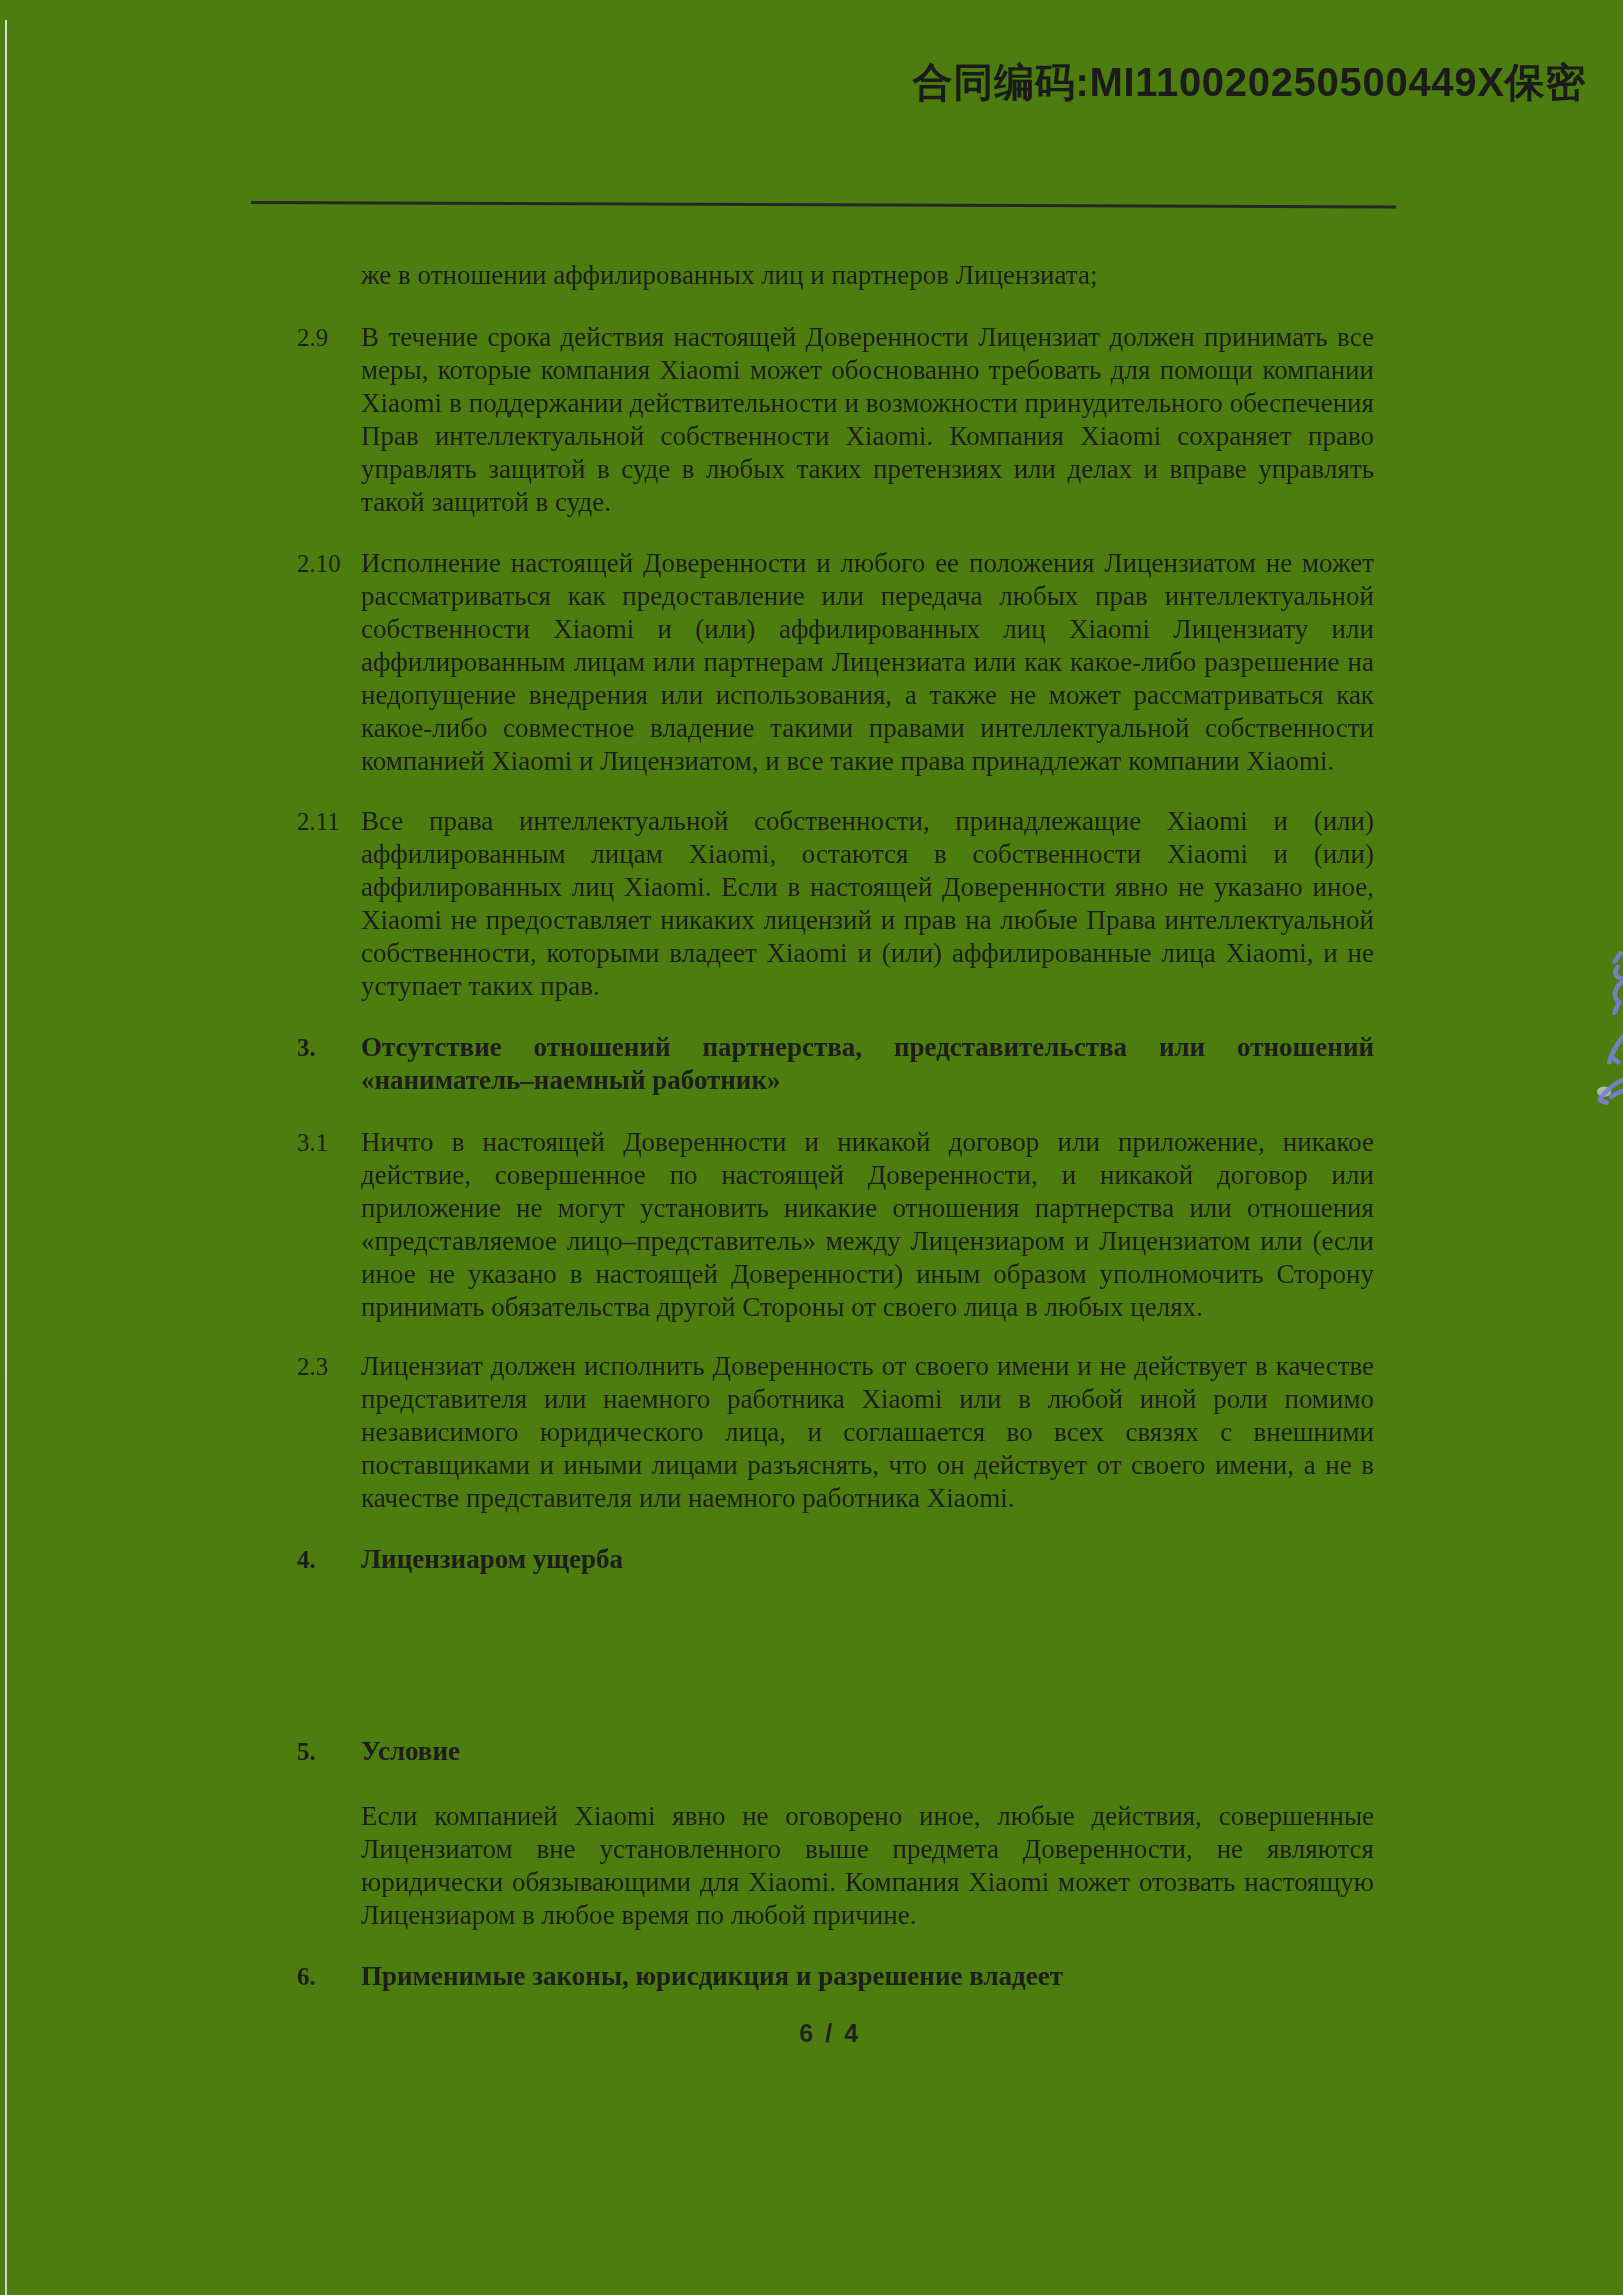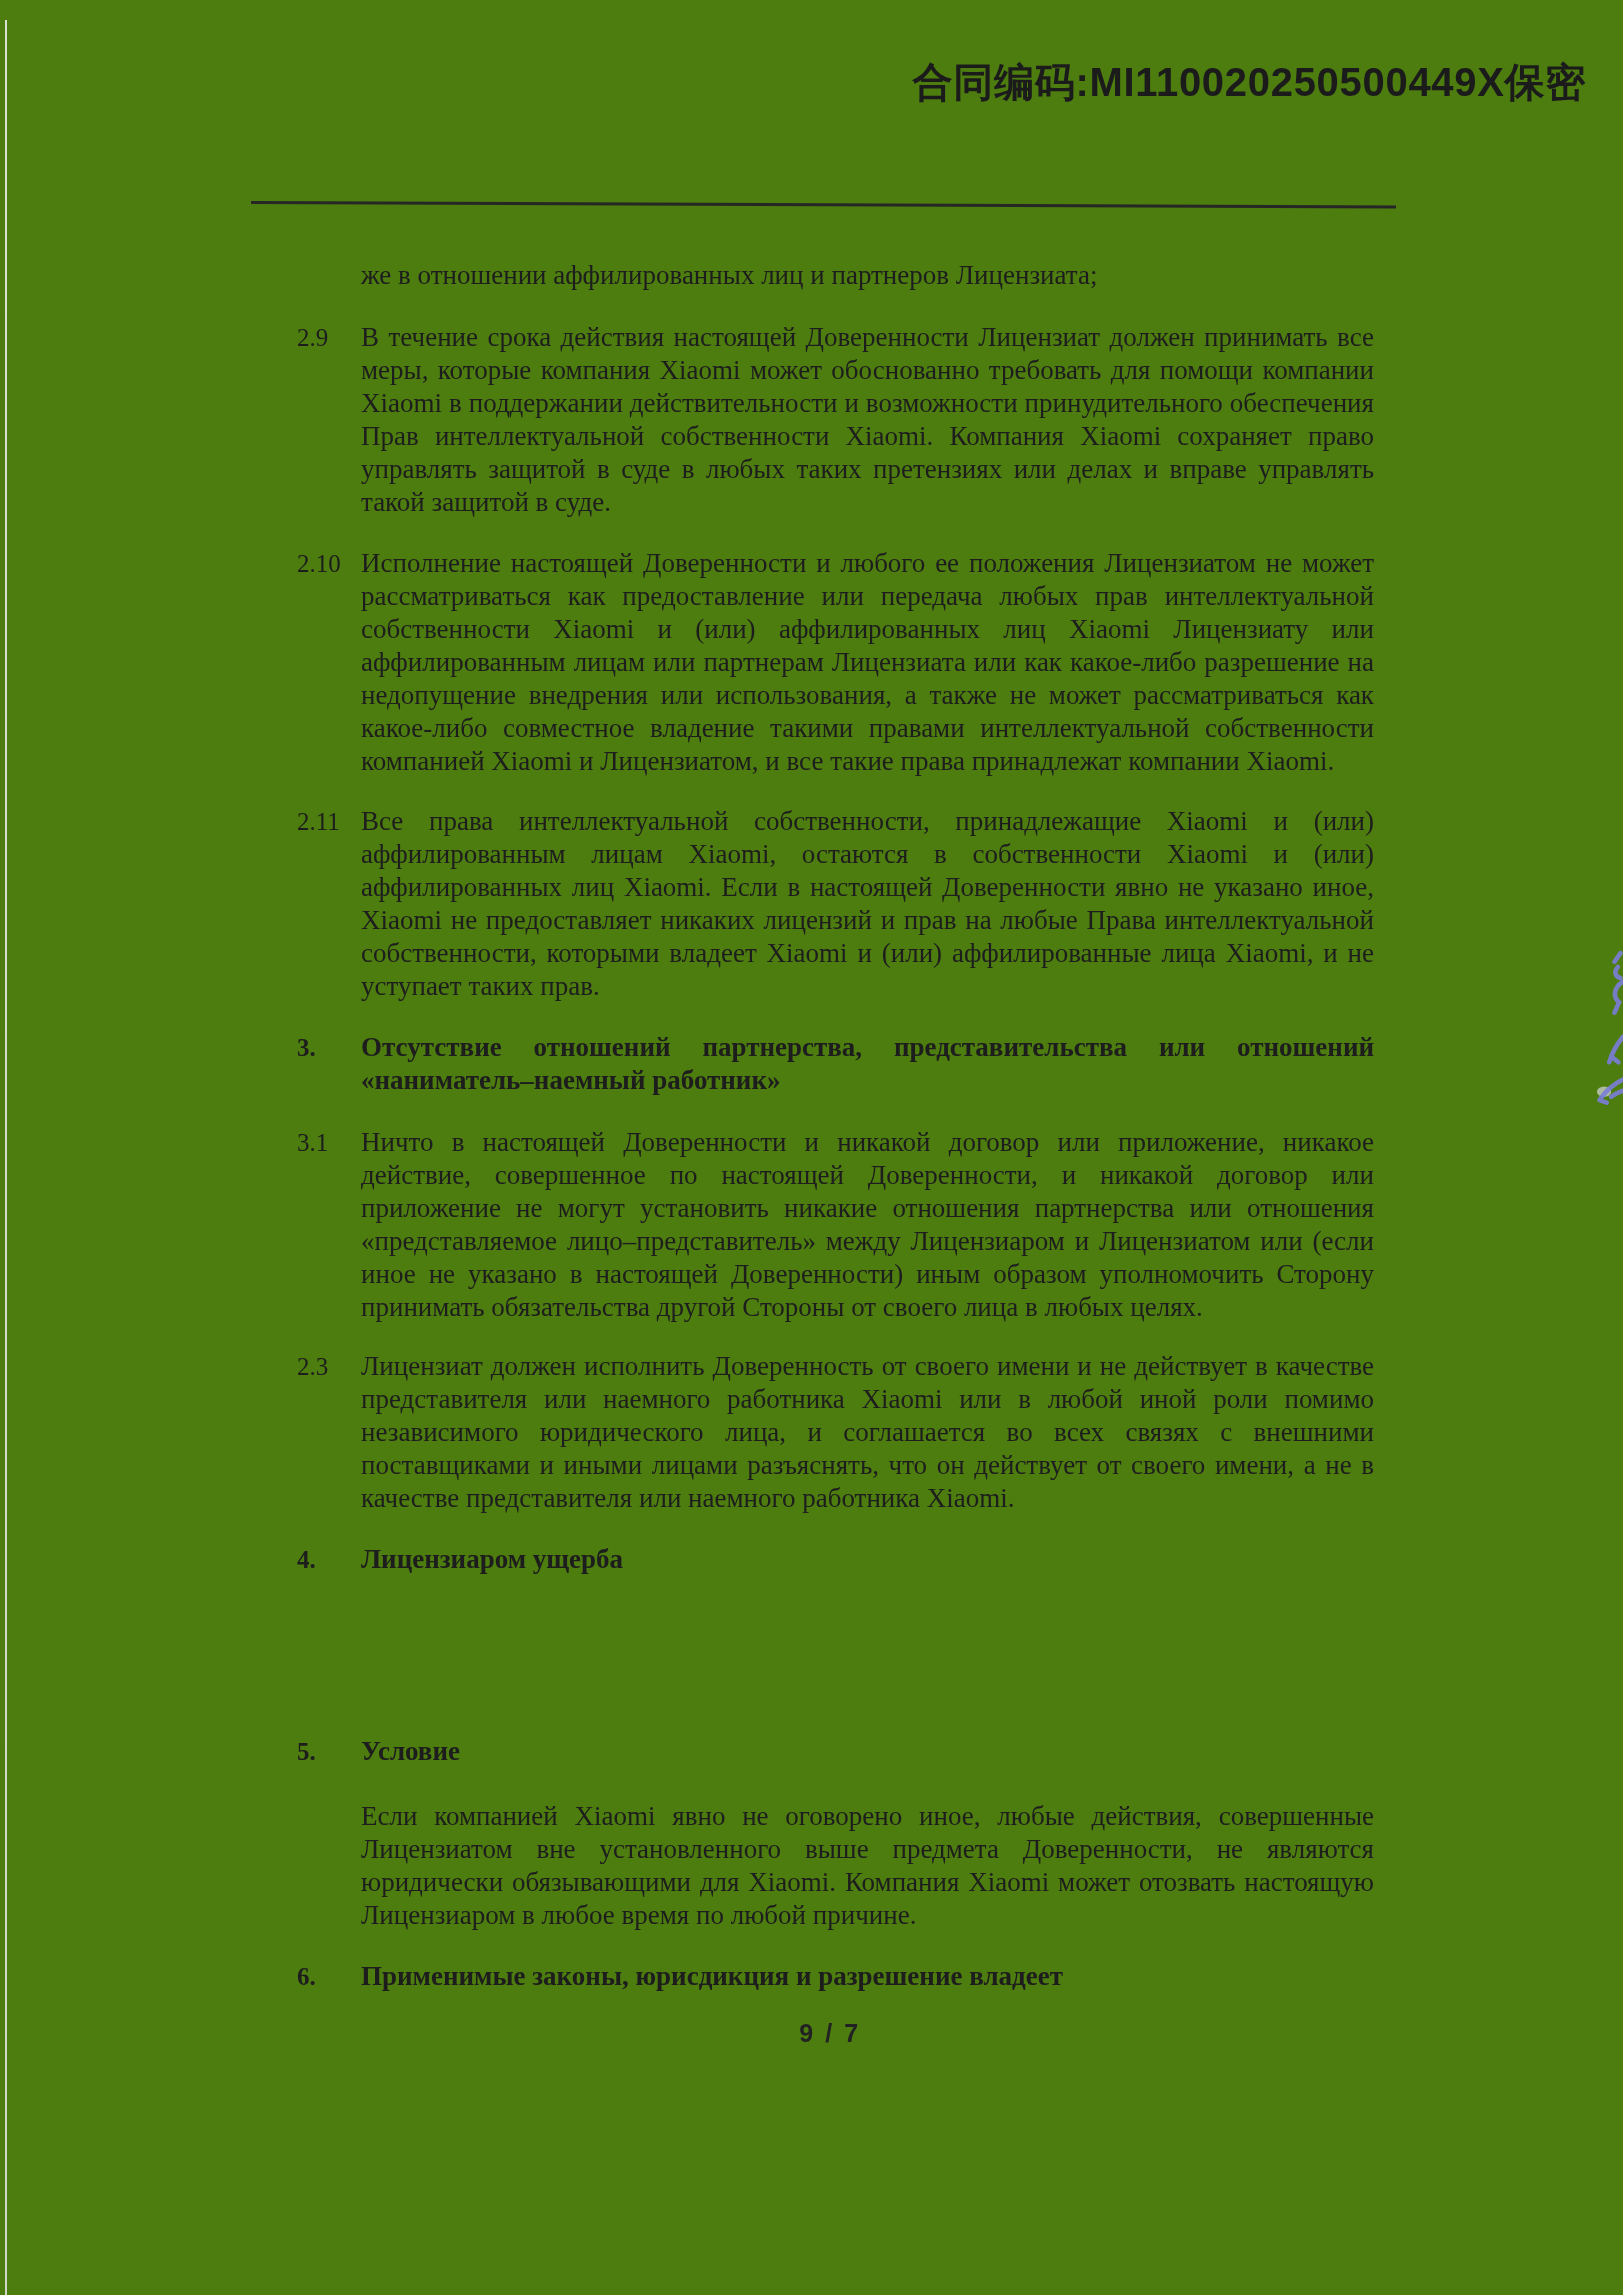--- a/index.html
+++ b/index.html
@@ -110,21 +110,21 @@
   <div class="content-item" style="top:1800px">
     <span class="num"></span>
     <span class="text">Если компанией Xiaomi явно не оговорено иное, любые действия, совершенные Лицензиатом вне установленного выше предмета Доверенности, не являются юридически обязывающими для Xiaomi. Компания Xiaomi может отозвать настоящую Лицензиаром в любое время по любой причине.</span>
   </div>
 
   <div class="content-item heading" style="top:1960px">
     <span class="num">6.</span>
     <span class="text">Применимые законы, юрисдикция и разрешение владеет</span>
   </div>
 
-  <div class="page-number">9 / 7</div>
+  <div class="page-number">6 / 4</div>
 
   <svg class="ink-marks" width="62" height="164" viewBox="0 0 95 250">
     <ellipse cx="66" cy="224" rx="11" ry="8" fill="#d4d4da" opacity="0.7"></ellipse>
     <g fill="none" stroke="#7b7ed9" stroke-width="7" stroke-linecap="round" opacity="0.9">
       <path d="M91,12 l-9,13"></path>
       <path d="M87,33 c-7,8 -3,15 4,17"></path>
       <path d="M94,56 c-13,9 -15,23 -5,31 l-7,16"></path>
       <path d="M95,140 c-9,11 -17,25 -21,39"></path>
       <path d="M79,172 l9,7"></path>
       <path d="M94,206 c-12,6 -24,16 -33,28"></path>

